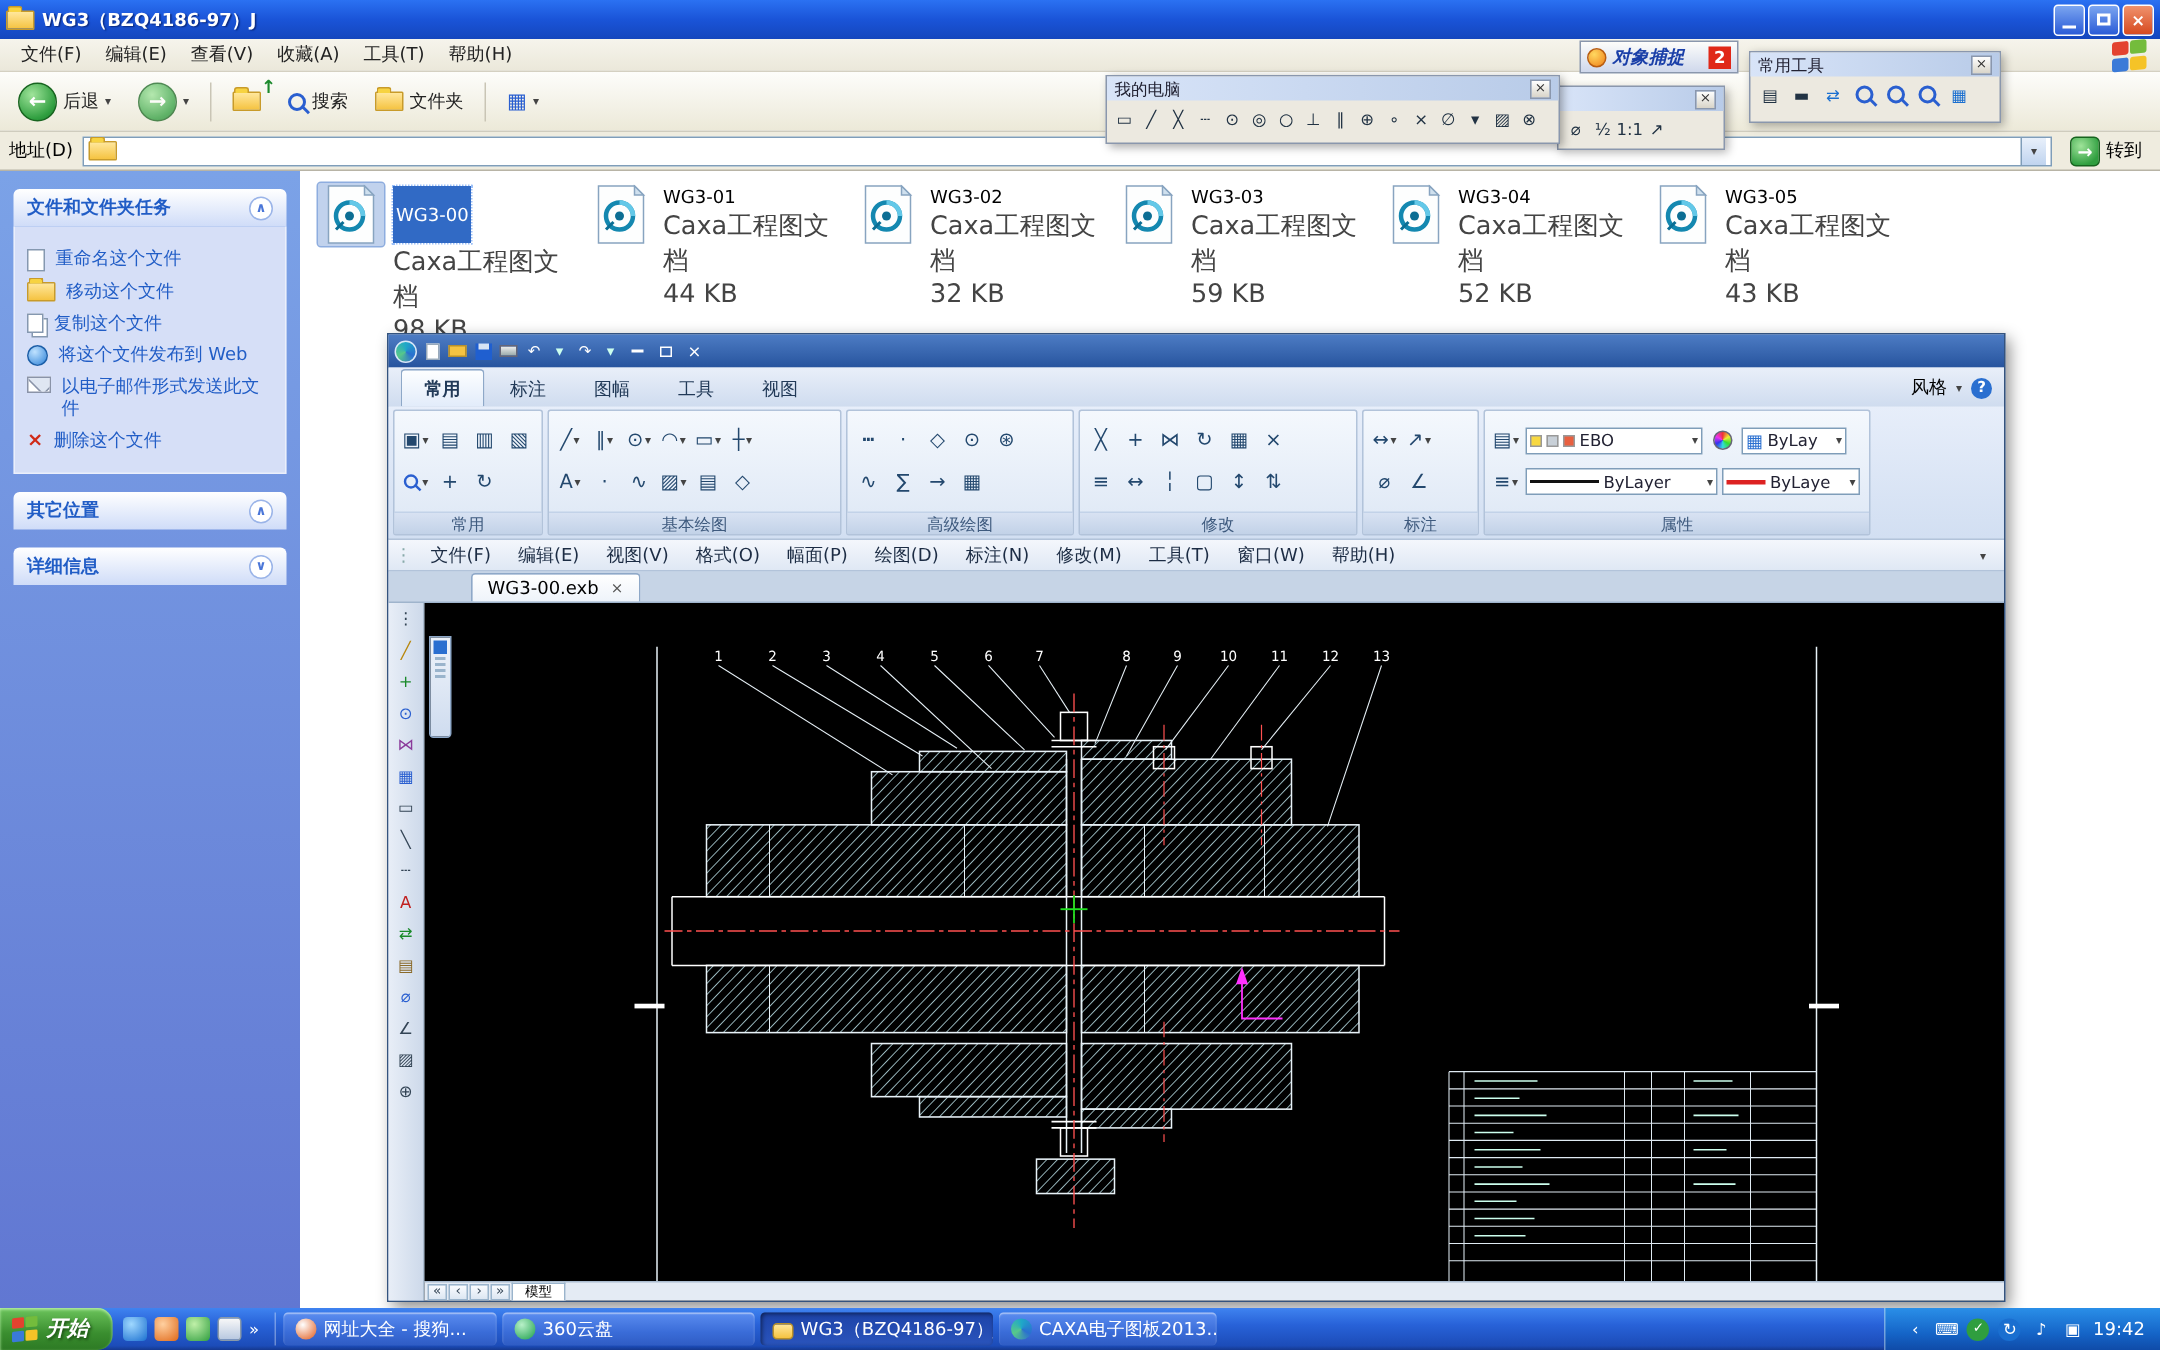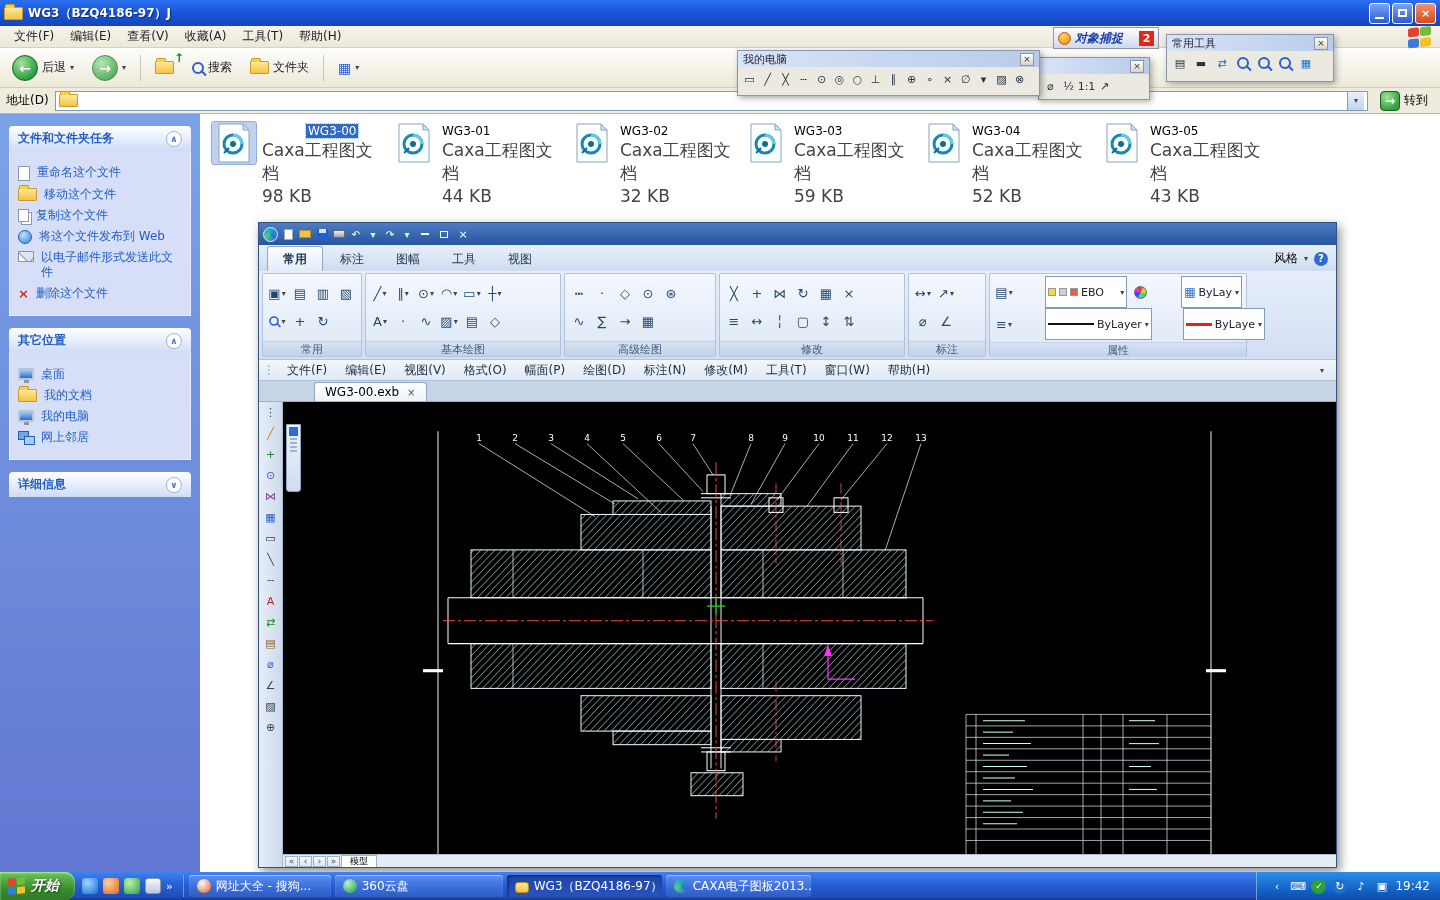--- a/index.html
+++ b/index.html
@@ -61,21 +61,21 @@
   .net::before,.net::after { content:""; position:absolute; width:9px; height:7px; background:#6fa8e8; border:1px solid #2a5fa8; }
   .net::after { left:6px; top:5px; background:#9fd0f8; }
 
   .filearea { flex:1; background:#fff; position:relative; }
   .tile { position:absolute; top:8px; display:flex; gap:6px; width:172px; }
   .ticon { width:46px; height:42px; display:flex; align-items:center; justify-content:center; border-radius:2px; }
   .tile.selected .ticon { background:rgba(49,106,197,.30); outline:1px solid rgba(49,106,197,.55); }
   .exb { width:44px; height:40px; }
   .tmeta { display:flex; flex-direction:column; gap:1px; padding-top:2px; }
   .tname { color:#000; }
-  .tile.selected .tname { background:#316ac5; color:#fff; padding:0 2px; outline:1px dotted #9cc0f8; align-self:flex-start;margin-left:44px; }
+  .tile.selected .tname { background:#316ac5; color:#fff; padding:12px 2px; outline:1px dotted #9cc0f8; align-self:flex-start; }
   .tsub { color:#444; font-size:17px; }
 
   
   .caxa { position:absolute; left:258px; top:222px; width:1079px; height:646px; background:#cdd9ea; border:1px solid #34537e; box-shadow:3px 4px 10px rgba(0,0,0,.45); display:flex; flex-direction:column; }
   .ctitle { height:22px; background:linear-gradient(#4d7cc4,#27549e); display:flex; align-items:center; color:#fff; padding:0 4px; gap:3px; }
   .clogo { width:15px; height:15px; border-radius:50%; background:conic-gradient(#1fa8c8,#2a6fd0,#57c88a,#1fa8c8); border:1px solid #d8e8f8; }
   .ti { width:14px; height:13px; display:flex; align-items:center; justify-content:center; font-size:10px; color:#fff; }
   .tpage { width:9px; height:11px; background:#fff; border:1px solid #9ab; }
   .tfold { width:12px; height:8px; background:#f5c341; border:1px solid #b8902a; }
   .tdisk { width:11px; height:11px; background:#1f5fd0; position:relative; }
@@ -90,21 +90,21 @@
   .ctab.active { background:linear-gradient(#fdfeff,#e2ecfa); border:1px solid #8ea8c8; border-bottom:none; border-radius:3px 3px 0 0; font-weight:bold; }
   .ctabs-right { margin-left:auto; display:flex; align-items:center; gap:6px; padding-bottom:4px; }
   .helpc { width:14px; height:14px; border-radius:50%; background:#2a6fd0; color:#fff; display:flex; align-items:center; justify-content:center; font-size:10px; font-weight:bold; }
 
   .ribbon { height:88px; background:linear-gradient(#e7eefa,#d2dff2); display:flex; gap:3px; padding:2px 3px; }
   .rgroup { border:1px solid #b2c3da; border-radius:2px; background:linear-gradient(#f4f8fd,#dde7f5); display:flex; flex-direction:column; }
   .rbody { flex:1; display:flex; flex-direction:column; justify-content:space-evenly; padding:2px 4px; }
   .rrow { display:flex; align-items:center; gap:3px; }
   .ric { min-width:20px; height:20px; display:flex; align-items:center; justify-content:center; gap:1px; color:#23486e; font-size:13px; border:1px solid transparent; border-radius:2px; }
   .rlabel { height:15px; text-align:center; font-size:11px; color:#3e5a7e; background:linear-gradient(#d8e2f2,#c2d2e8); border-top:1px solid #c2d2e8; }
-  .combo { height:32px; background:#fff; border:1px solid #7f9db9; display:flex; align-items:center; gap:3px; padding:0 2px; font-size:11px; color:#223;margin-left:28px; }
+  .combo { height:18px; background:#fff; border:1px solid #7f9db9; display:flex; align-items:center; gap:3px; padding:0 2px; font-size:11px; color:#223; }
   .combo .dd { margin-left:auto; }
   .mini { width:8px; height:8px; display:inline-block; border:1px solid #999; }
   .m-y{background:#f8d840}.m-g{background:#c8d0d8}.m-r{background:#e86040}
   .cwheel { width:13px; height:13px; border-radius:50%; background:conic-gradient(#e33,#ee3,#3d3,#3dd,#33e,#e3e,#e33); border:1px solid #667; }
   .lineprev { width:46px; height:0; border-top:2px solid #111; }
   .linered { width:26px; height:0; border-top:3px solid #d22; }
   .bluegrid { color:#2a6fd0; font-size:12px; }
 
   .cmenubar { height:22px; background:linear-gradient(#f4f7fc,#dfe8f4); display:flex; align-items:center; padding:0 4px; gap:2px; border-top:1px solid #b2c3da; border-bottom:1px solid #b2c3da; }
   .cmitem { padding:2px 8px; color:#1c2c44; }
@@ -296,38 +296,20 @@
           <div class="titem">
               <span class="si redx">×</span>
               <a>删除这个文件</a>
             </div>
         </div>
       </div>
       <div class="panel">
         <div class="phead">
           <span>其它位置</span>
           <span class="chevc">∧</span>
-        </div>
-        <div class="pbody">
-          <div class="titem">
-              <span class="si moni"></span>
-              <a>桌面</a>
-            </div>
-          <div class="titem">
-              <span class="si fold"></span>
-              <a>我的文档</a>
-            </div>
-          <div class="titem">
-              <span class="si moni"></span>
-              <a>我的电脑</a>
-            </div>
-          <div class="titem">
-              <span class="si net"></span>
-              <a>网上邻居</a>
-            </div>
         </div>
       </div>
       <div class="panel">
         <div class="phead">
           <span>详细信息</span>
           <span class="chevc">∨</span>
         </div>
       </div>
     </div>
 

